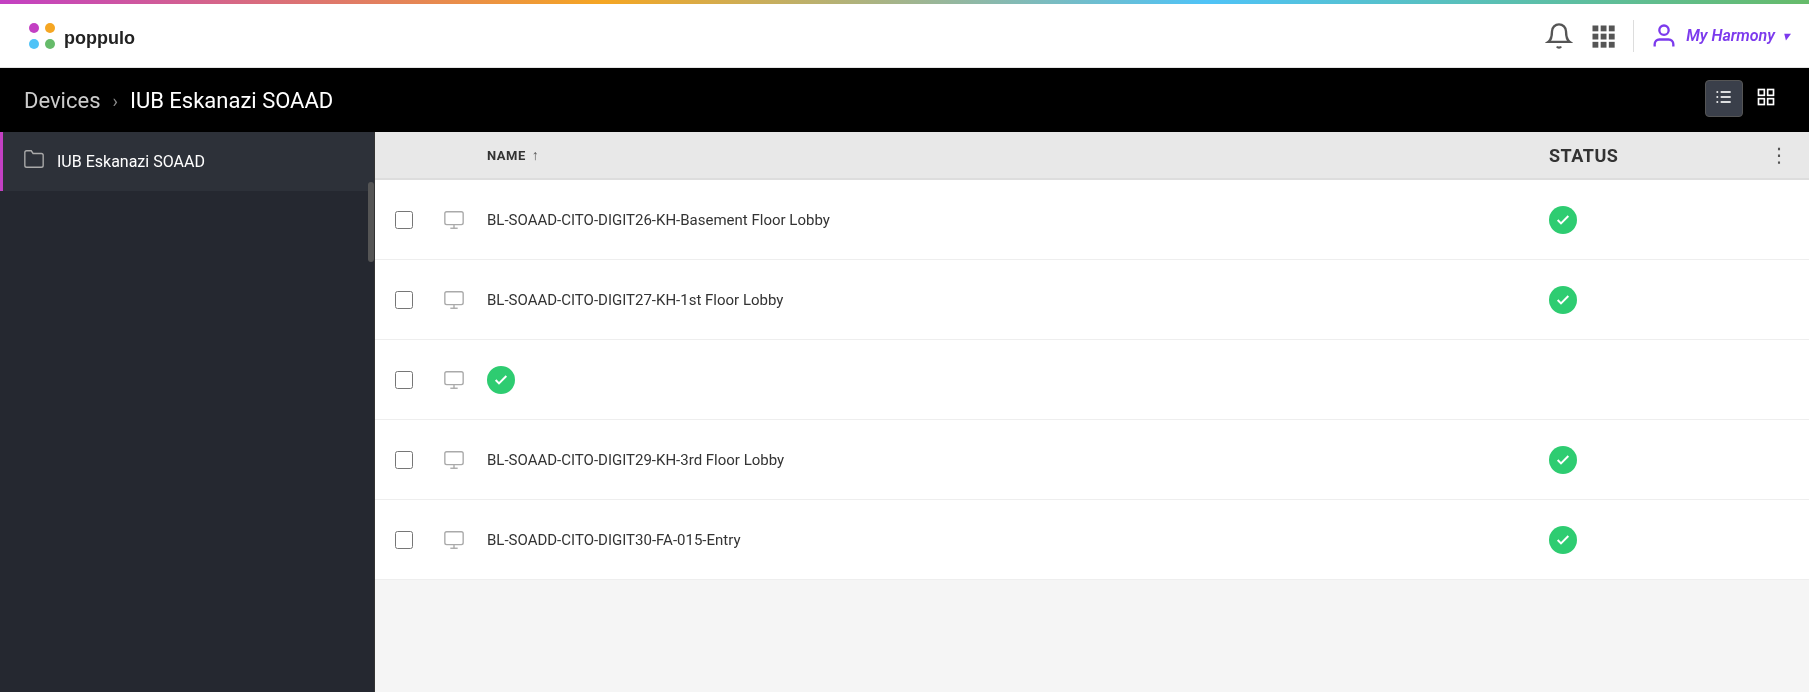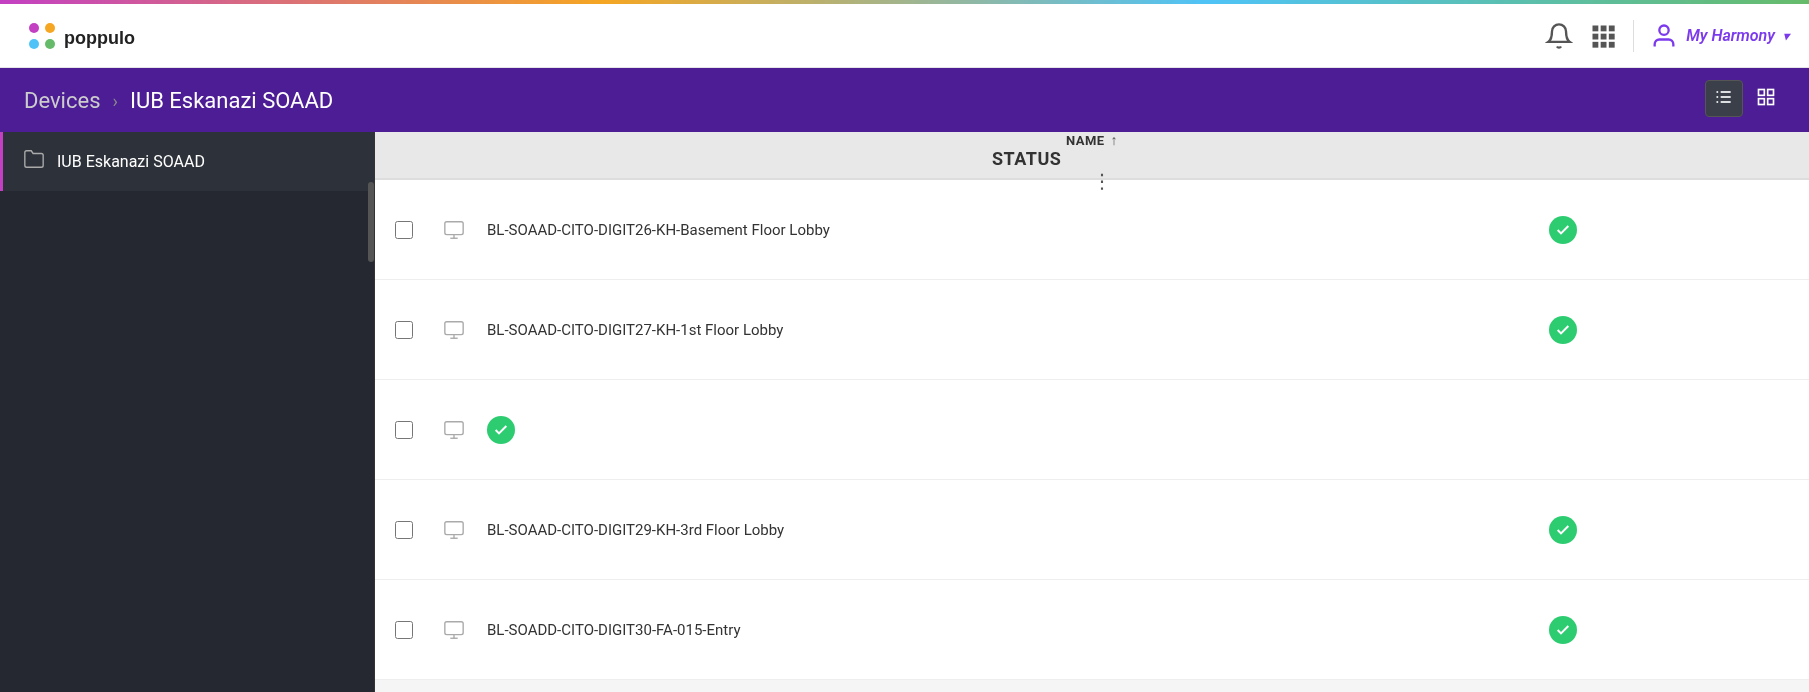--- a/index.html
+++ b/index.html
@@ -56,21 +56,21 @@
     .chevron-icon {
       font-size: 12px;
       color: #7c3aed;
     }
 
     
     .sub-header {
       display: flex;
       align-items: center;
       justify-content: space-between;
-      background: #4c1d95;
+      background: #000000;
       color: #fff;
       height: 64px;
       padding: 0 24px;
     }
     .breadcrumb {
       display: flex;
       align-items: center;
       gap: 12px;
       font-size: 22px;
       font-weight: 400;
@@ -180,21 +180,20 @@
     }
 
     
     .table-header {
       display: flex;
       align-items: center;
       background: #e8e8e8;
       padding: 0 20px;
       height: 48px;
       border-bottom: 2px solid #ddd;
-      flex-direction: column;
     }
     .col-checkbox {
       width: 48px;
     }
     .col-device-icon {
       width: 44px;
     }
     .col-name {
       flex: 1;
       display: flex;
@@ -220,21 +219,21 @@
     }
     .sort-icon {
       font-size: 14px;
       color: #555;
     }
 
     .table-row {
       display: flex;
       align-items: center;
       padding: 0 20px;
-      height: 100px;
+      height: 80px;
       background: #fff;
       border-bottom: 1px solid #eee;
     }
 
     .row-checkbox {
       width: 48px;
       display: flex;
       align-items: center;
     }
     .row-checkbox input[type="checkbox"] {

